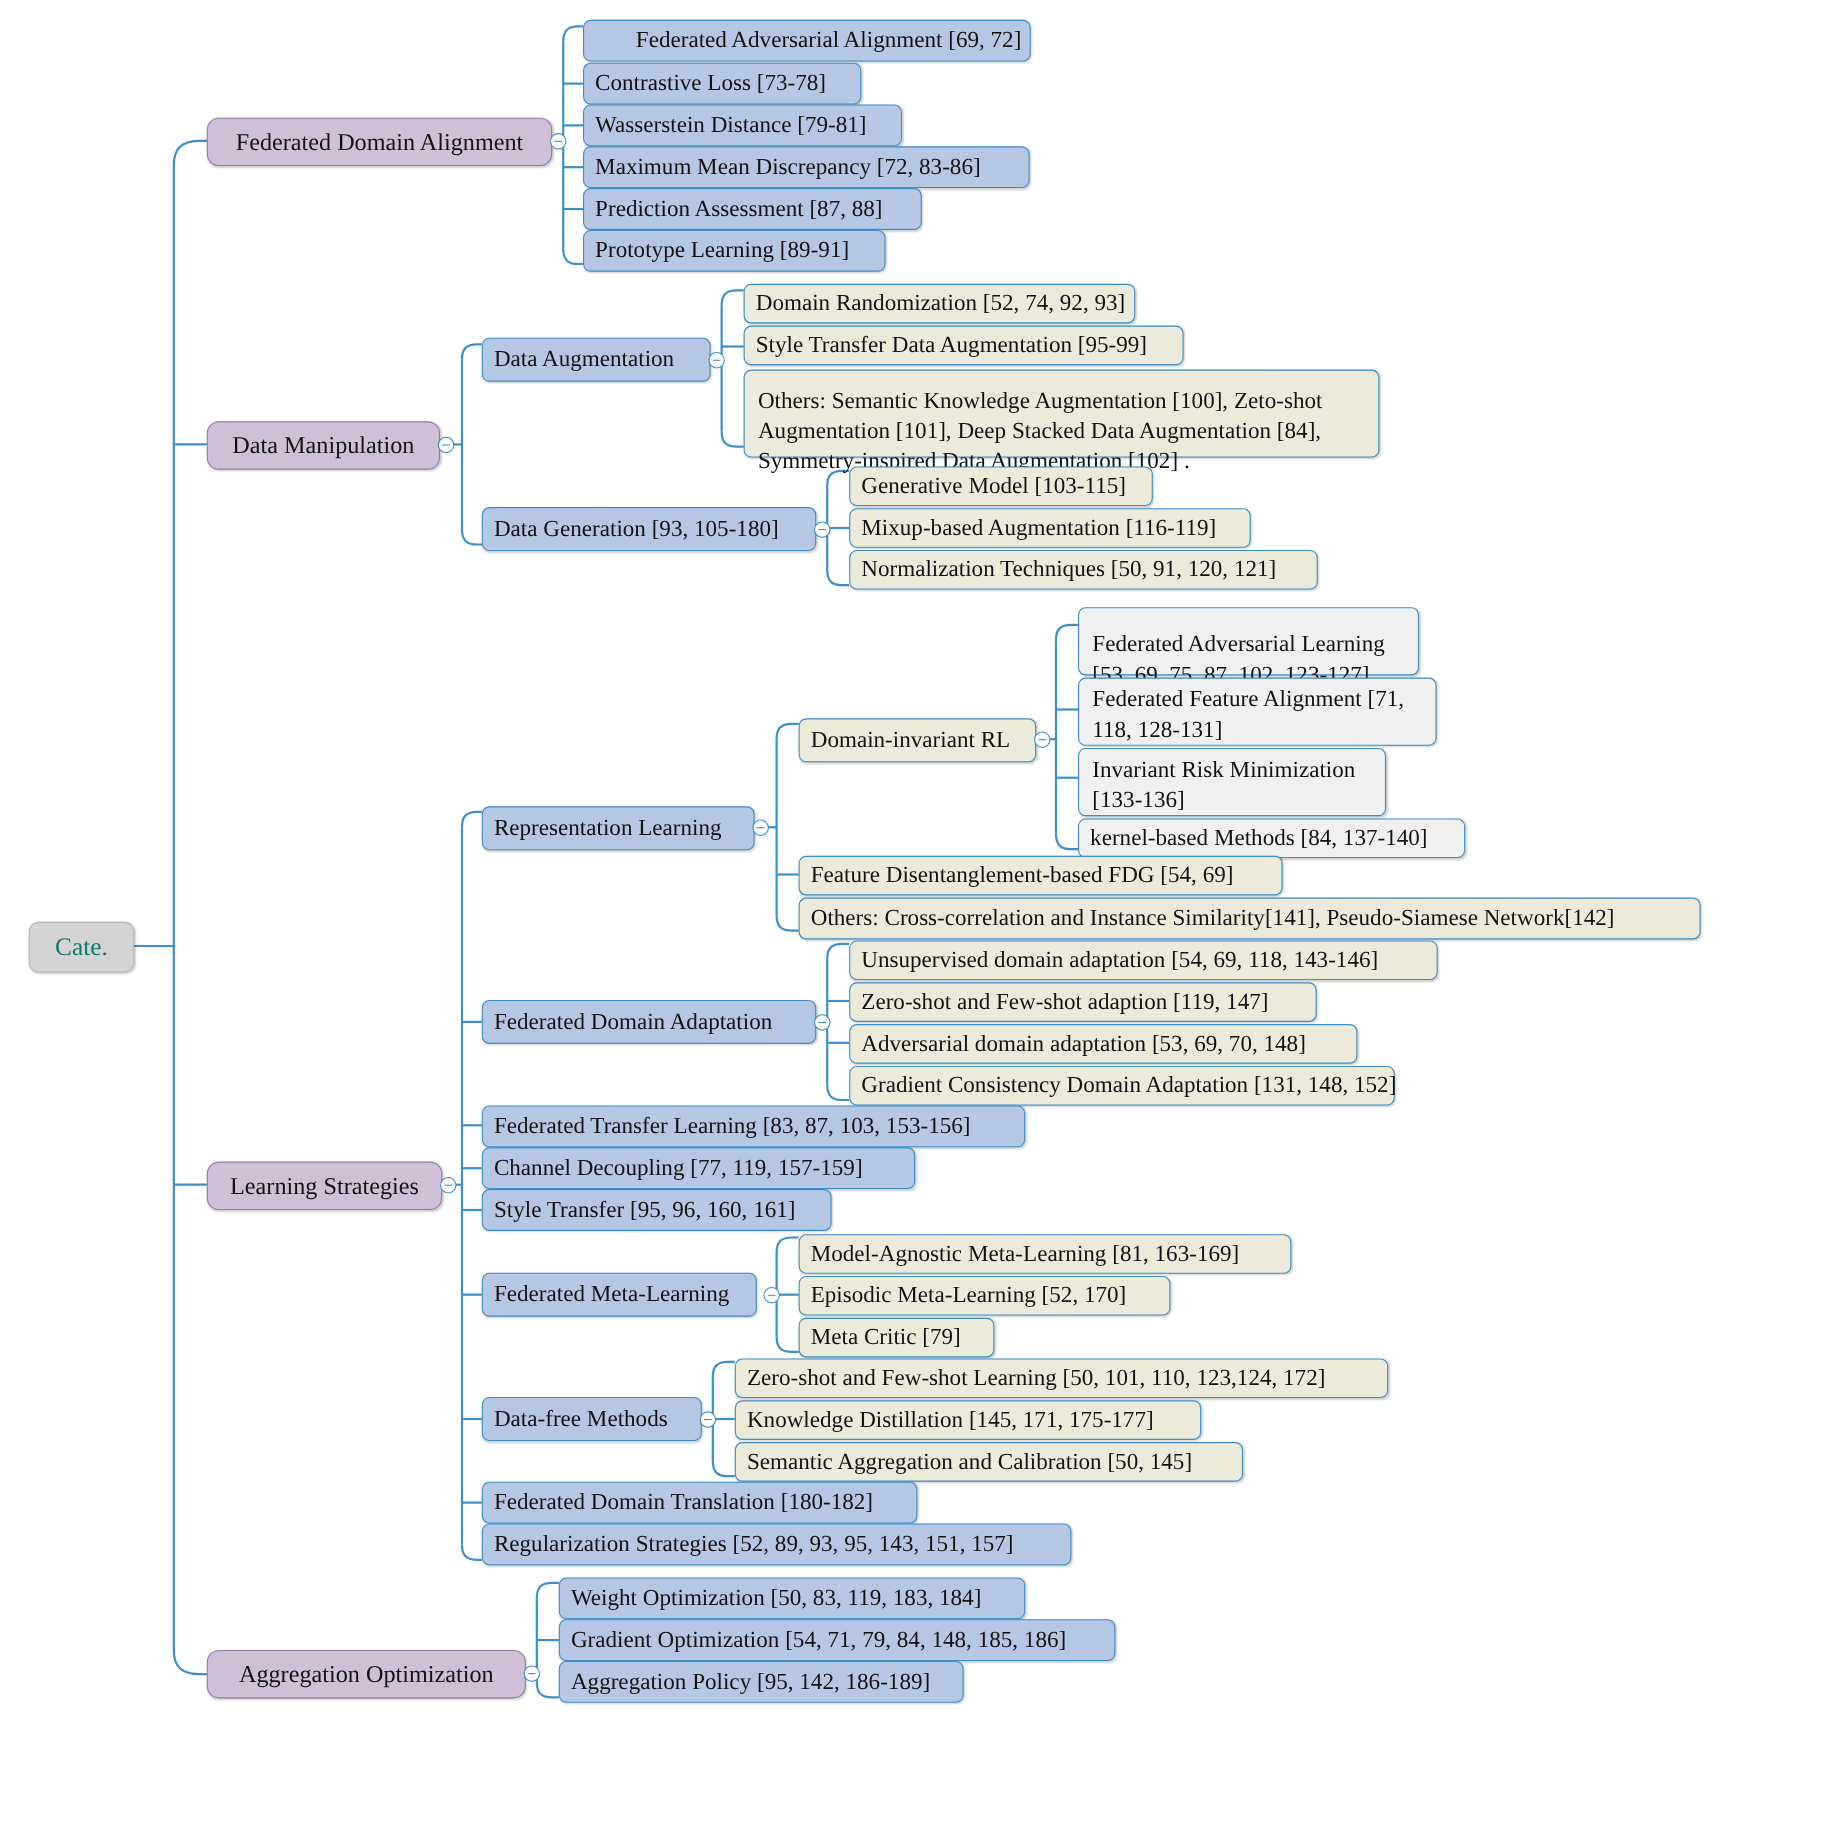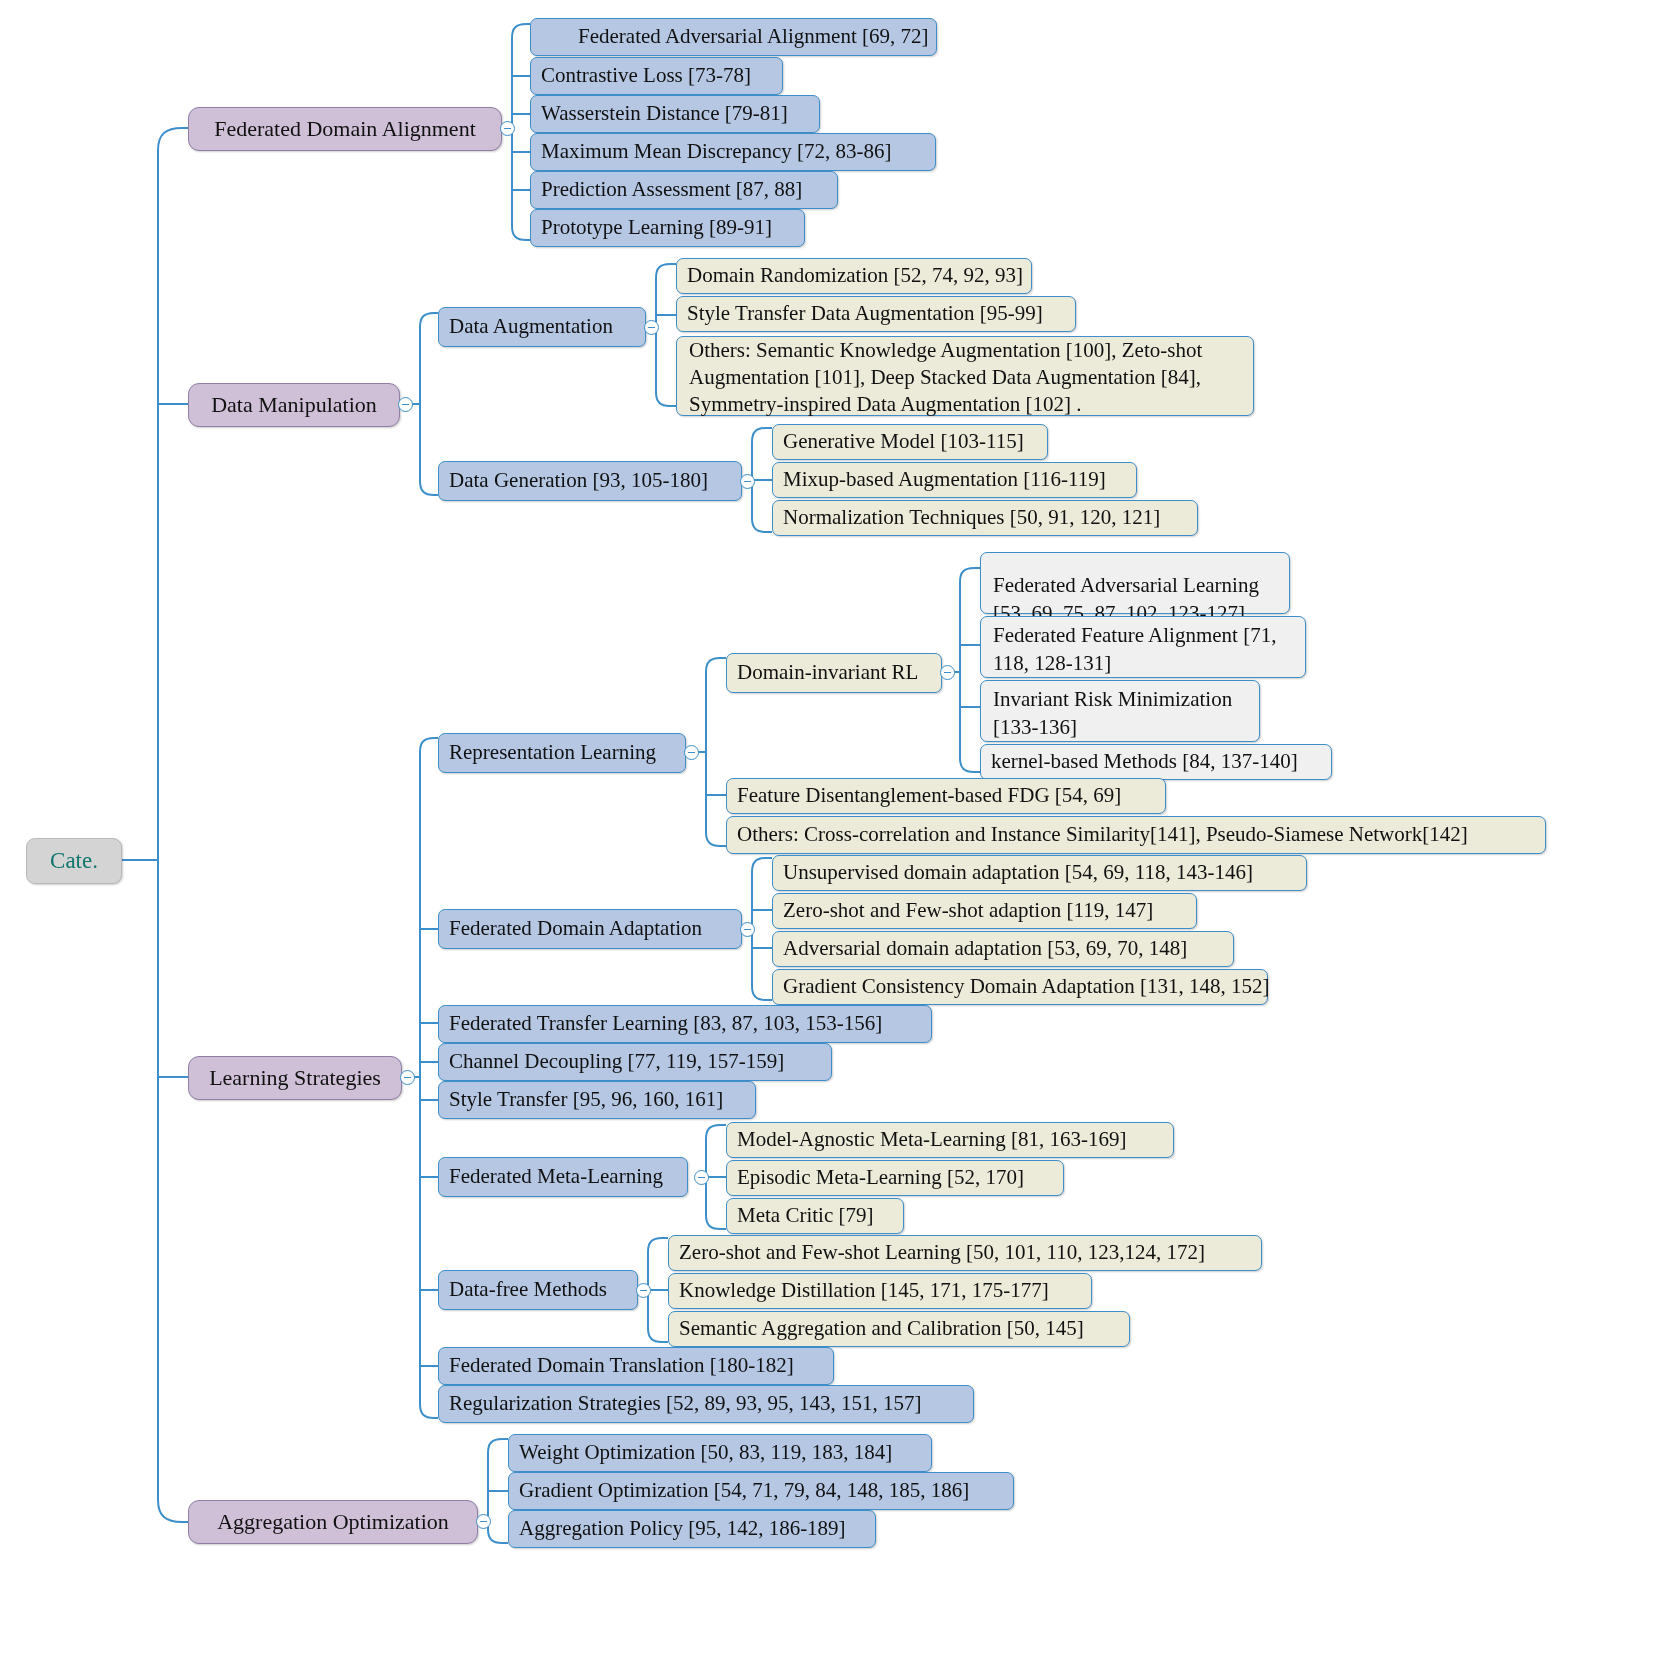--- a/index.html
+++ b/index.html
@@ -181,21 +181,21 @@
     <span>Data Augmentation</span>
   </div>
   <div class="bubble" style="left:644px;top:320px;"></div>
 
   <div class="node lvl-beige" style="left:676px;top:258px;width:356px;height:36px;">
     <span>Domain Randomization [52, 74, 92, 93]</span>
   </div>
   <div class="node lvl-beige" style="left:676px;top:296px;width:400px;height:36px;">
     <span>Style Transfer Data Augmentation [95-99]</span>
   </div>
-  <div class="node lvl-beige wrap" style="left:676px;top:336px;width:578px;height:80px;padding:0 12px;line-height:27px;">
+  <div class="node lvl-beige wrap" style="left:676px;top:336px;width:578px;height:80px;padding:14px 12px;line-height:27px;">
     <span>Others: Semantic Knowledge Augmentation [100], Zeto-shot Augmentation [101], Deep Stacked Data Augmentation [84], Symmetry-inspired Data Augmentation [102] .</span>
   </div>
 
   <div class="node lvl-blue" style="left:438px;top:461px;width:304px;height:40px;">
     <span>Data Generation [93, 105-180]</span>
   </div>
   <div class="bubble" style="left:740px;top:474px;"></div>
 
   <div class="node lvl-beige" style="left:772px;top:424px;width:276px;height:36px;">
     <span>Generative Model [103-115]</span>

